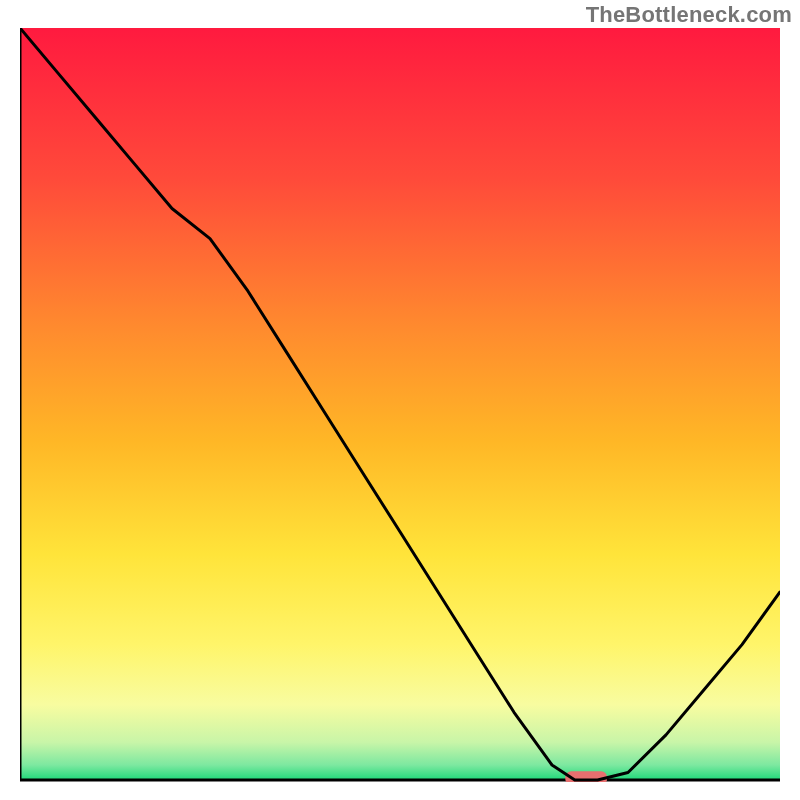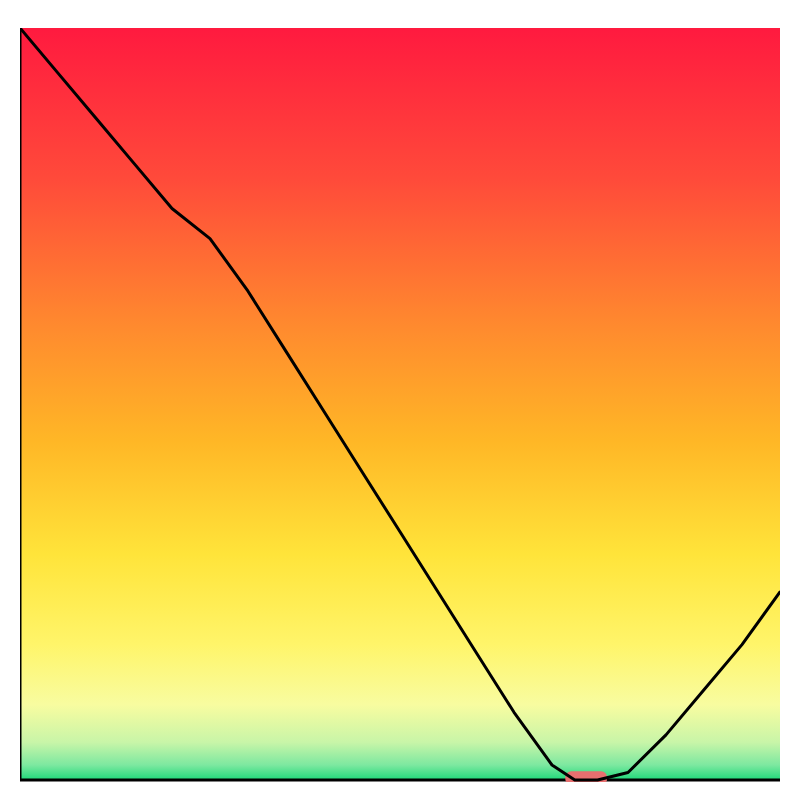--- a/index.html
+++ b/index.html
@@ -47,20 +47,21 @@
   }
   .marker {
     fill: #e76f6f;
     stroke: none;
   }
 </style>
 </head>
 <body>
 
 <div class="container">
+  <div class="watermark">TheBottleneck.com</div>
 
   <svg class="plot-area" viewBox="0 0 760 754" preserveAspectRatio="none">
     <defs>
       <linearGradient id="bg-grad" x1="0" y1="0" x2="0" y2="1">
       <stop offset="0.0%" stop-color="#ff1a3f"></stop>
           <stop offset="20.0%" stop-color="#ff4a3a"></stop>
           <stop offset="40.0%" stop-color="#ff8b2e"></stop>
           <stop offset="55.0%" stop-color="#ffb726"></stop>
           <stop offset="70.0%" stop-color="#ffe43a"></stop>
           <stop offset="82.0%" stop-color="#fff56a"></stop>

